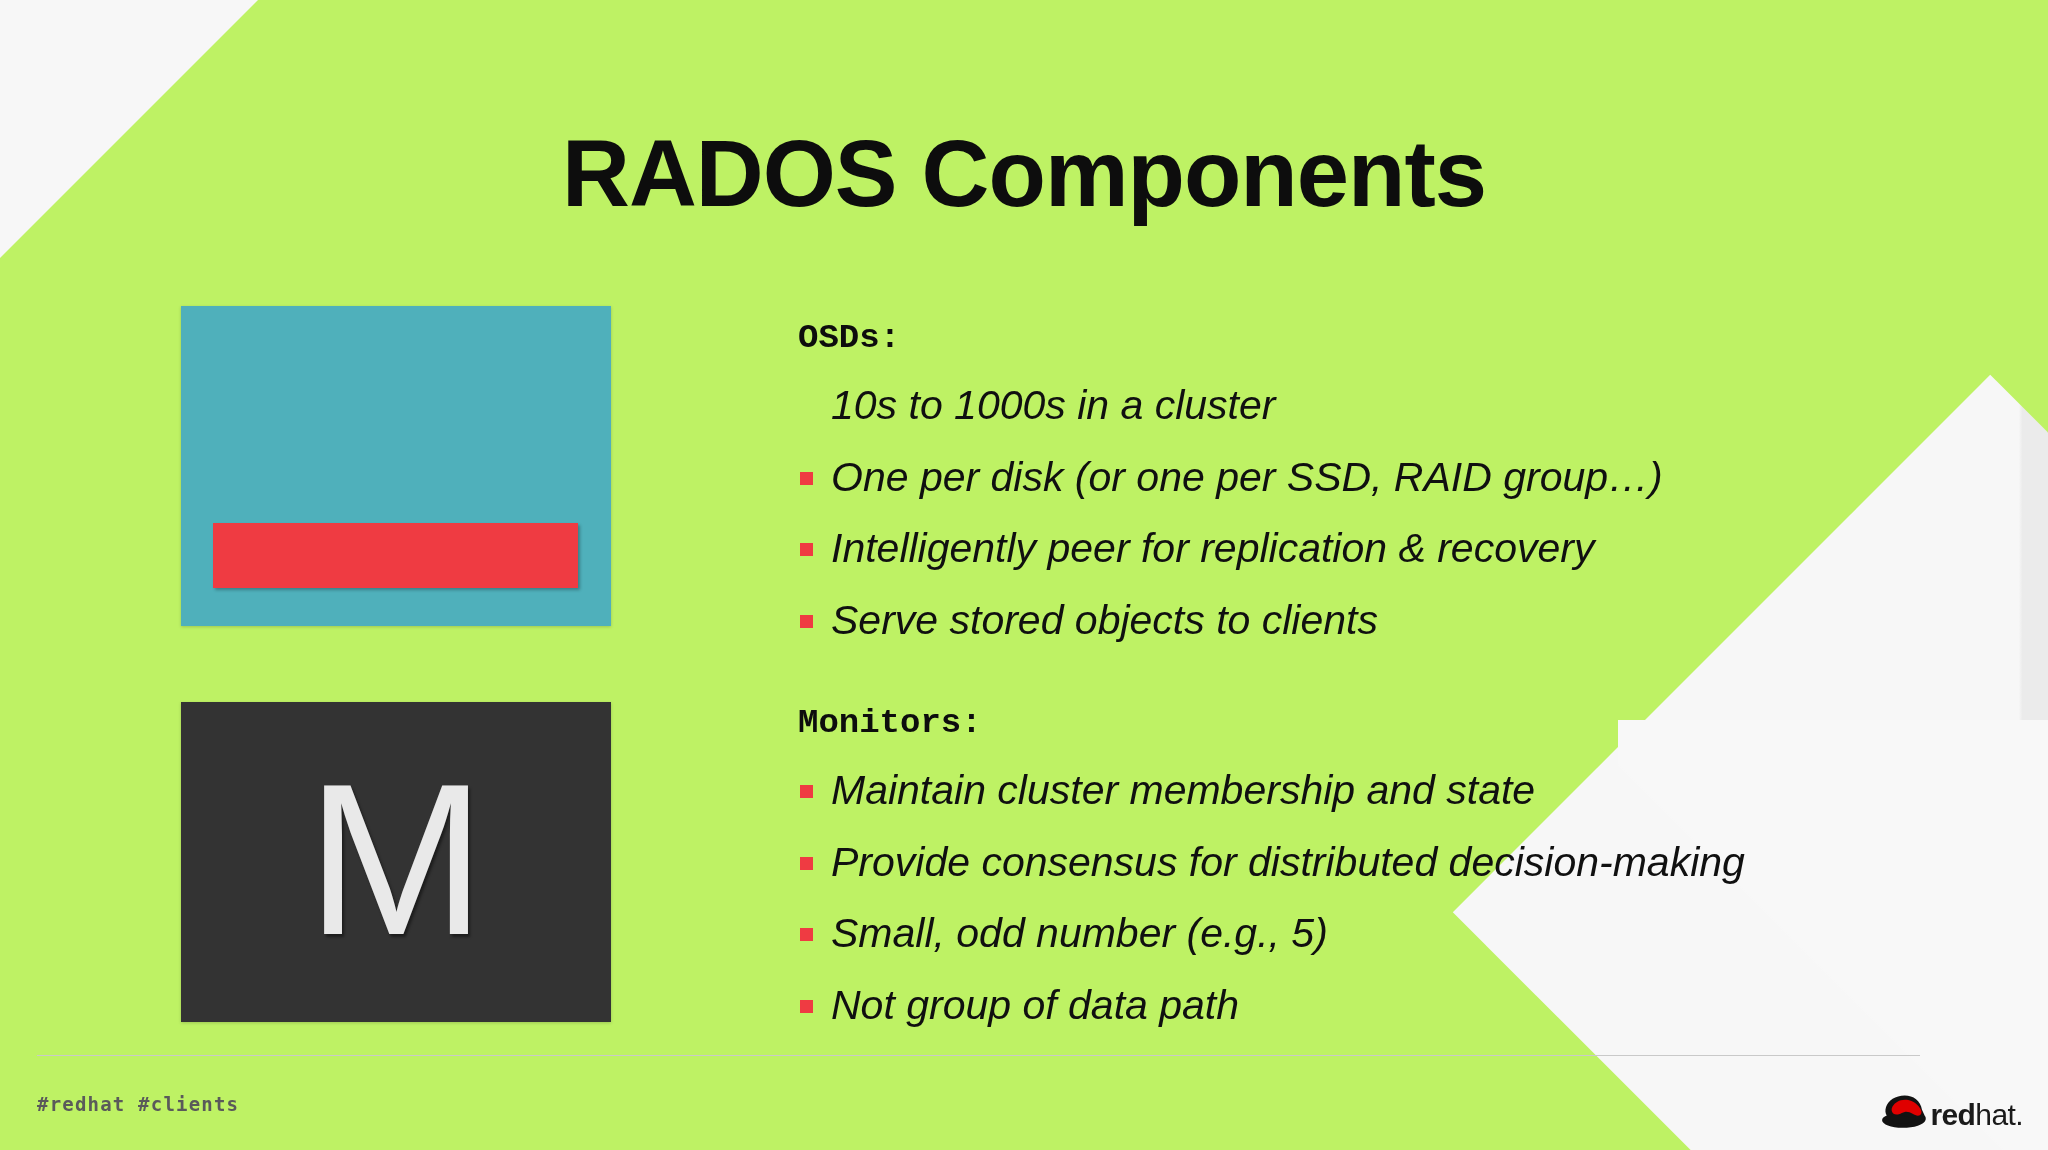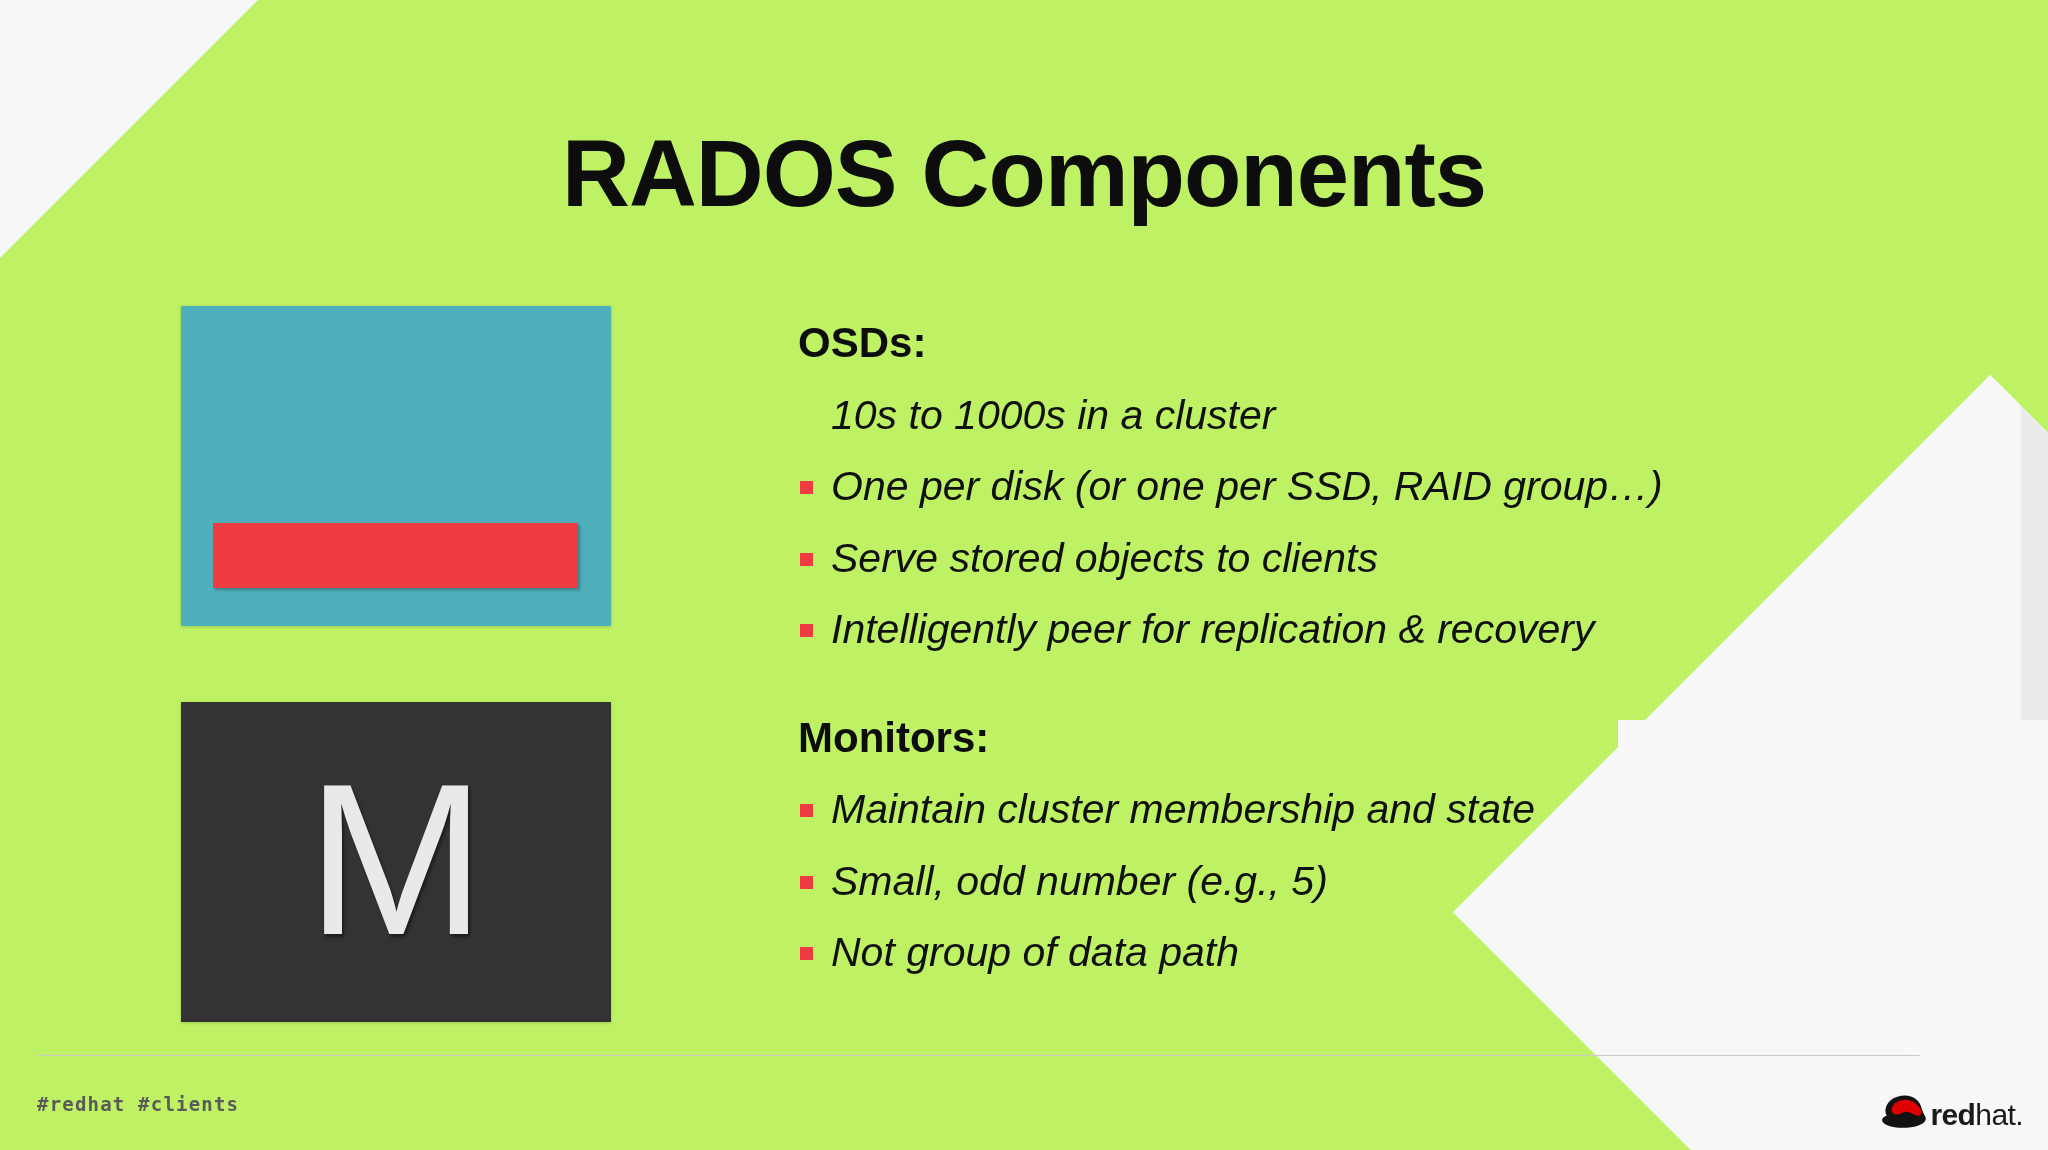--- a/index.html
+++ b/index.html
@@ -115,25 +115,26 @@
   .content {
     position: absolute;
     left: 798px;
     top: 318px;
     width: 1190px;
   }
   .group { margin-bottom: 0; }
   .group + .group { margin-top: 56px; }
 
   .group-head {
-    font-size: 42px;
+    font-size: 34px;
     font-weight: bold;
     color: #0d0d0d;
     line-height: 1.18;
     margin-bottom: 20px;
+    font-family: Liberation Mono, monospace;
   }
   .group-head .colon { font-weight: bold; }
 
   ul.bullets {
     list-style: none;
     margin: 0;
     padding: 0;
     font-style: italic;
   }
   ul.bullets li {
@@ -213,29 +214,30 @@
     <span class="mon-letter">M</span>
   </div>
 
   <div class="content">
 
     <section class="group">
       <div class="group-head"><span>OSDs</span><span class="colon">:</span></div>
       <ul class="bullets">
         <li class="nobullet"><span>10s to 1000s in a cluster</span></li>
         <li><span class="bullet-mark"></span><span>One per disk (or one per SSD, RAID group…)</span></li>
+        <li><span class="bullet-mark"></span><span>Intelligently peer for replication &amp; recovery</span></li>
         <li><span class="bullet-mark"></span><span>Serve stored objects to clients</span></li>
-        <li><span class="bullet-mark"></span><span>Intelligently peer for replication &amp; recovery</span></li>
       </ul>
     </section>
 
     <section class="group">
       <div class="group-head"><span>Monitors</span><span class="colon">:</span></div>
       <ul class="bullets">
         <li><span class="bullet-mark"></span><span>Maintain cluster membership and state</span></li>
+        <li><span class="bullet-mark"></span><span>Provide consensus for distributed decision-making</span></li>
         <li><span class="bullet-mark"></span><span>Small, odd number (e.g., 5)</span></li>
         <li><span class="bullet-mark"></span><span>Not group of data path</span></li>
       </ul>
     </section>
 
   </div>
 
   <div class="footer-rule"></div>
   <div class="footer-tags">#redhat #clients</div>
 

